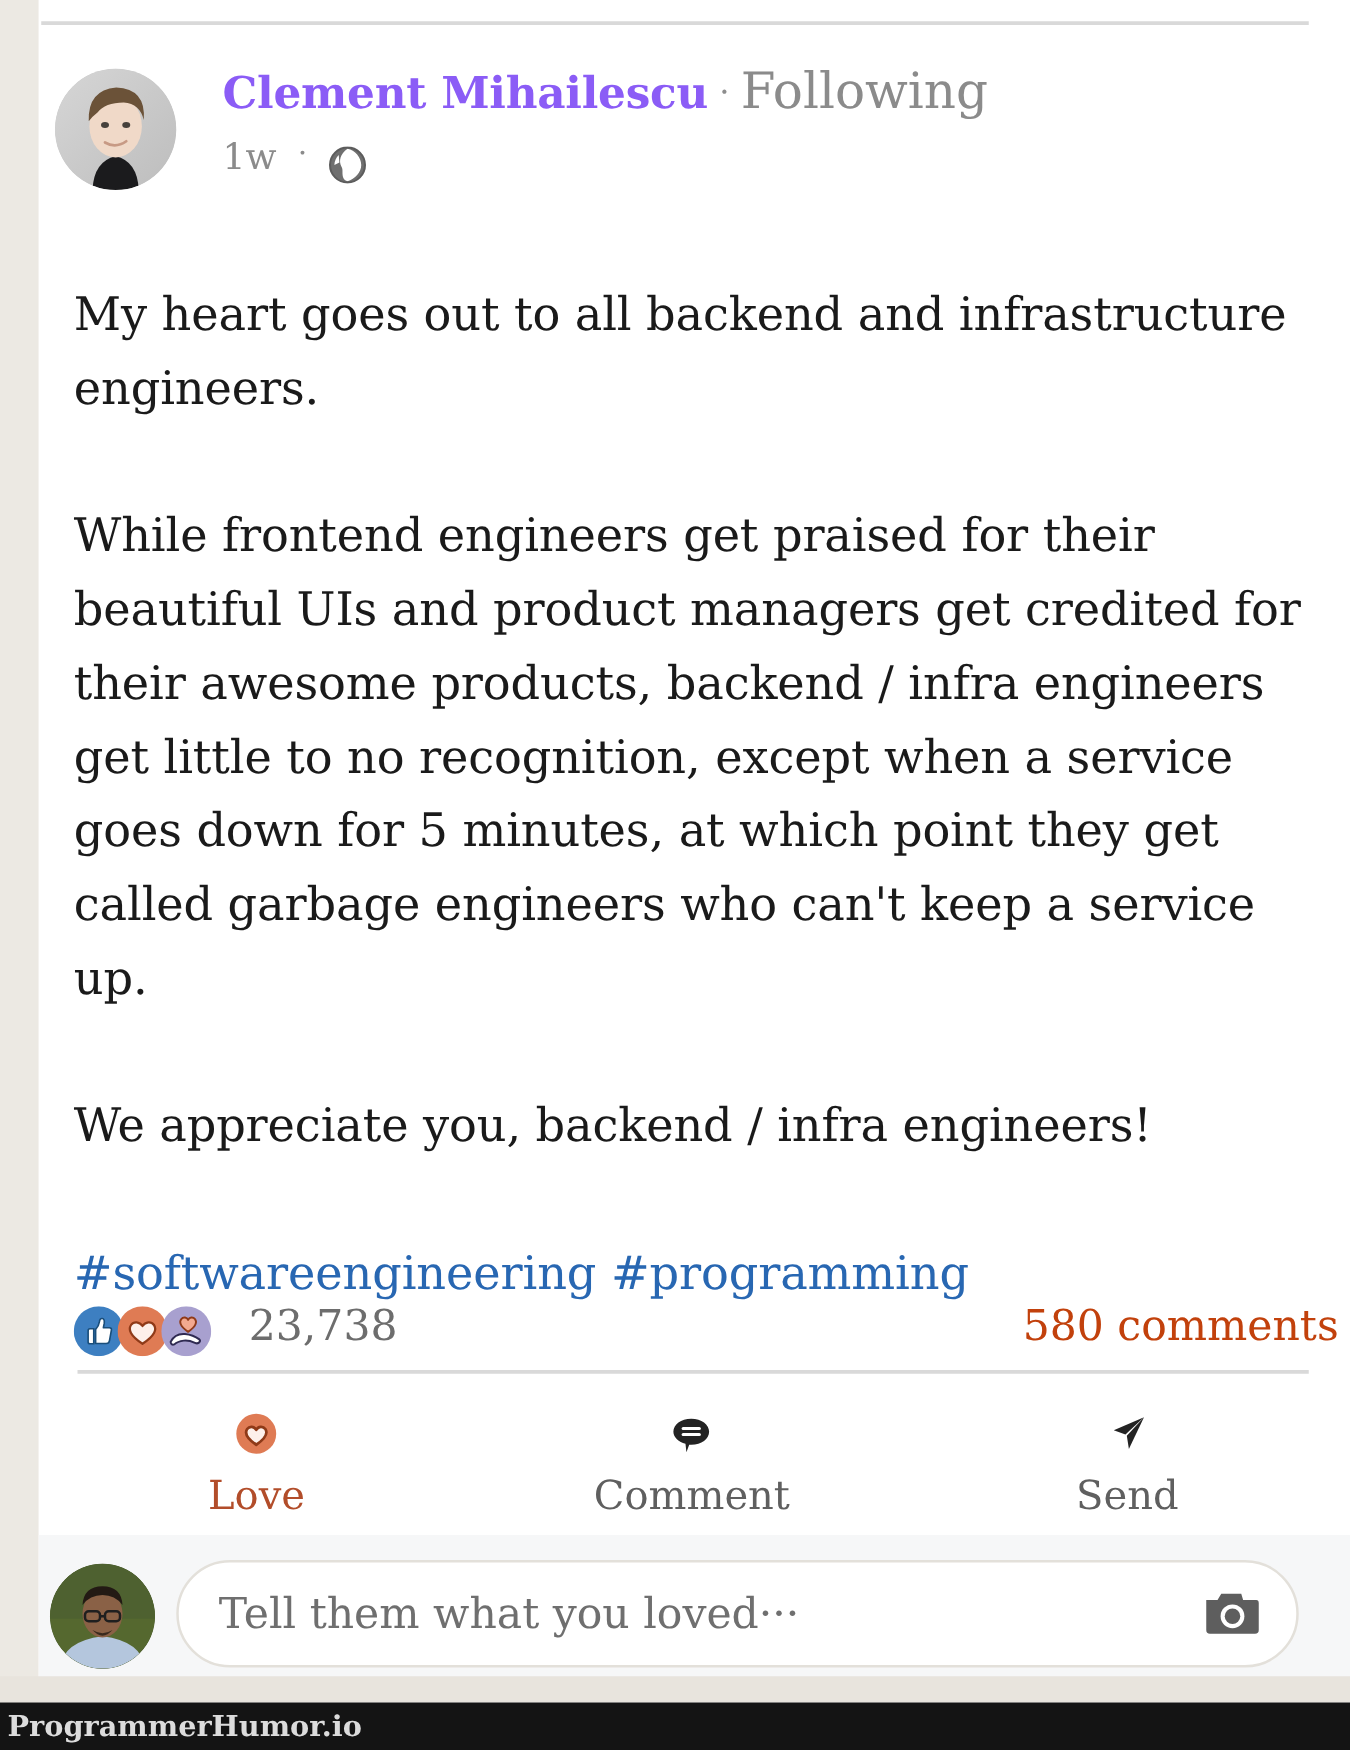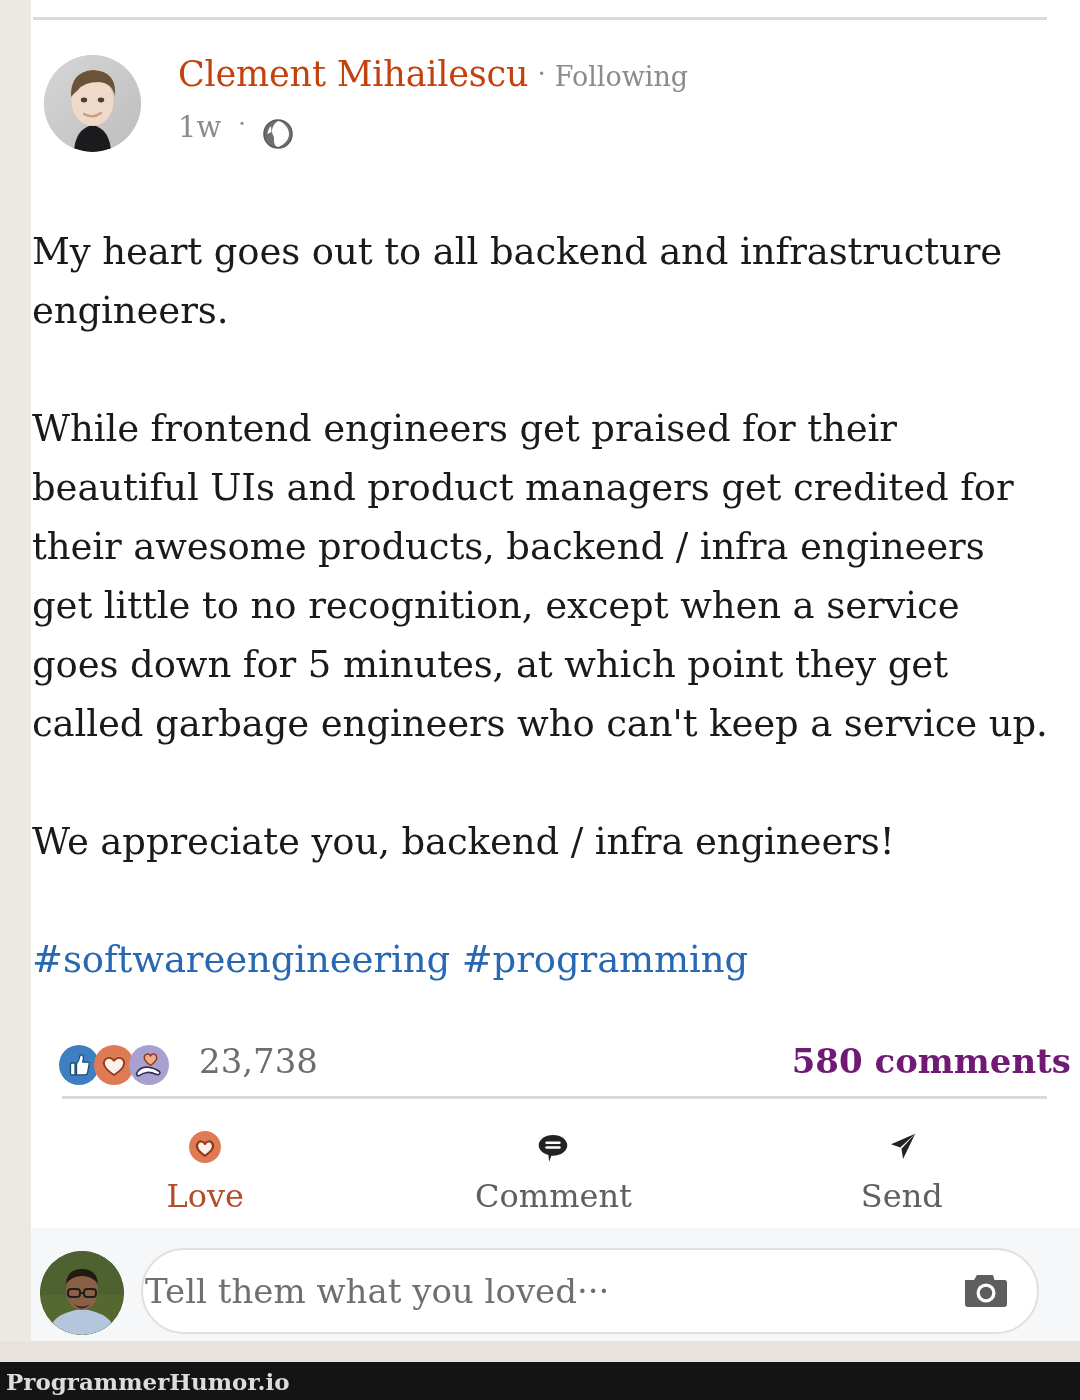--- a/index.html
+++ b/index.html
@@ -60,33 +60,33 @@
     left: 142px; top: 0;
     width: 880px;
   }
   .name-line {
     font-size: 35px;
     line-height: 52px;
     white-space: nowrap;
     color: #1c1c1c;
   }
   .author-name {
-    font-weight: normal;
-    color: #c2410c;
+    font-weight: bold;
+    color: #8b5cf6;
     letter-spacing: -0.2px;
   }
   .dot-sep {
     color: #8d8d8d;
     font-size: 26px;
     padding: 0 9px;
     vertical-align: 4px;
   }
   .following {
     color: #8b8b8b;
-    font-size: 27px;
+    font-size: 40px;
     font-weight: normal;
   }
   .headline-line {
     font-size: 30px;
     line-height: 50px;
     color: #7d7d7d;
     white-space: nowrap;
   }
   .headline-ellipsis {
     color: #8a8a8a;
@@ -115,21 +115,21 @@
   
   .post-body {
     position: absolute;
     left: 1px; top: 222px;
     width: 1020px;
     font-size: 37px;
     line-height: 59px;
     color: #1a1a1a;
     letter-spacing: -0.1px;
   }
-  .post-body p { margin: 0; }
+  .post-body p { margin: 0; padding-left: 27px; }
   .blank-line { height: 59px; }
   .hashtags {
     color: #2867b2;
     font-size: 37px;
     line-height: 59px;
   }
 
   
   .reactions-row {
     position: absolute;
@@ -151,23 +151,22 @@
   .react-count {
     position: absolute;
     left: 168px; top: -2px;
     font-size: 34px;
     color: #6d6d6d;
   }
   .comments-count {
     position: absolute;
     right: 5px; top: -2px;
     font-size: 34px;
-    color: #701a75;
+    color: #c2410c;
     white-space: nowrap;
-    font-weight: bold;
   }
 
   
   .actions-divider {
     position: absolute;
     left: 31px; top: 1096px;
     width: 985px; height: 3px;
     background: #d9d9d9;
   }
 
@@ -227,20 +226,21 @@
     display: flex;
     align-items: center;
   }
   .composer-input {
     border: none;
     outline: none;
     background: transparent;
     font-family: "DejaVu Serif", "Liberation Serif", serif;
     font-size: 34px;
     color: #6f6f6f;
+    margin-left: 30px;
     width: 740px;
   }
   .composer-input::placeholder { color: #6f6f6f; opacity: 1; }
   .camera-btn {
     position: absolute;
     right: 28px; top: 50%;
     transform: translateY(-50%);
     width: 48px; height: 42px;
     cursor: pointer;
   }

